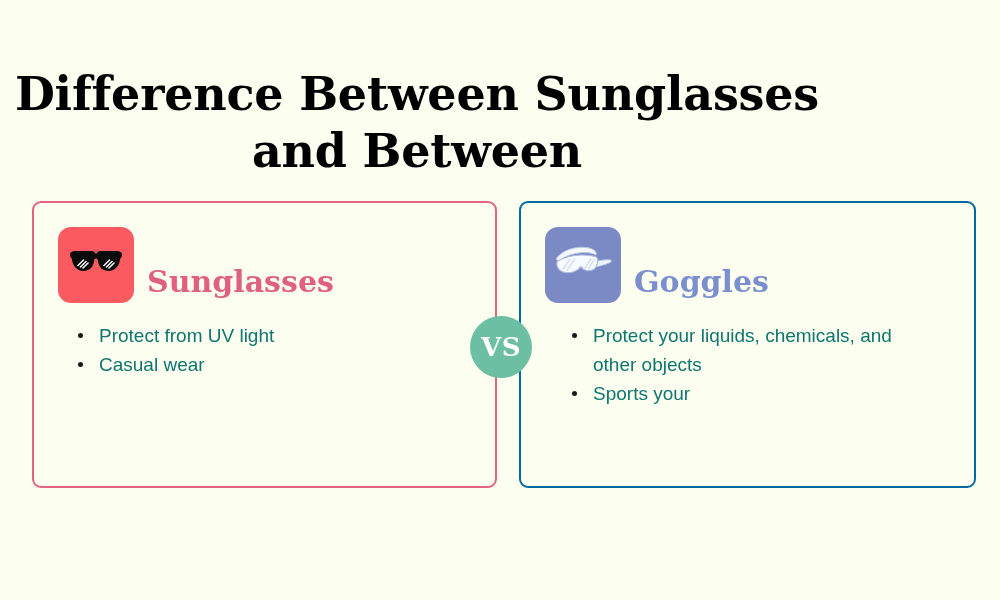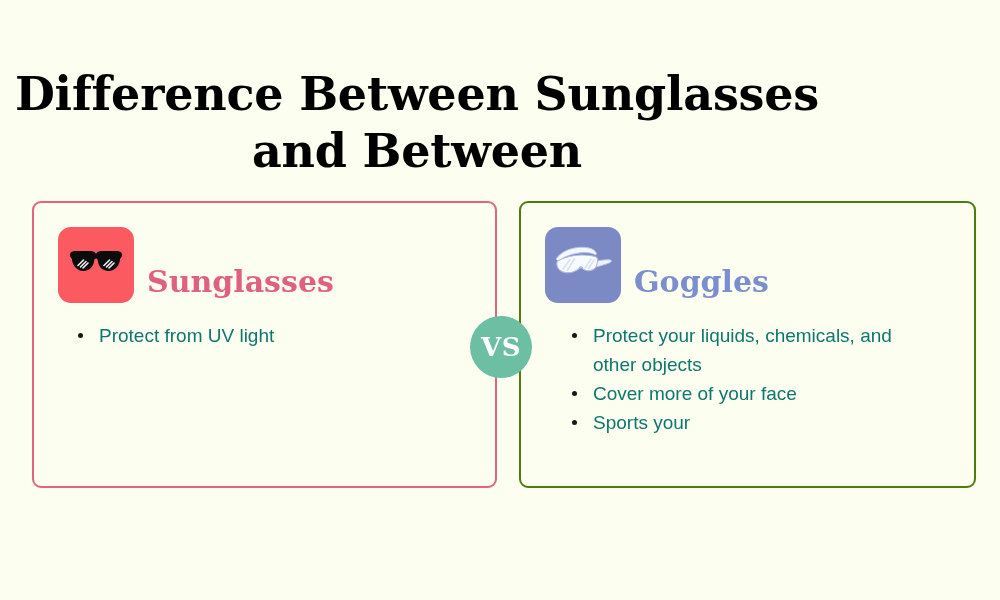--- a/index.html
+++ b/index.html
@@ -44,21 +44,21 @@
     box-sizing: border-box;
   }
   .card-left {
     left: 32px;
     width: 465px;
     border: 2px solid #e4637f;
   }
   .card-right {
     left: 519px;
     width: 457px;
-    border: 2px solid #4d7c0f;
+    border: 2px solid #0369a1;
   }
 
   
   .card-header {
     position: absolute;
     left: 14px;
     top: 0px;
     display: flex;
     align-items: flex-end;
     height: 100px;
@@ -163,20 +163,21 @@
           <line x1="39.5" y1="19" x2="45" y2="13.5"></line>
           <line x1="42" y1="20" x2="47" y2="15"></line>
         </g>
       </svg>
     </div>
     <div class="card-title pink">Sunglasses</div>
   </div>
 
   <ul class="bullets bullets-left">
     <li>Protect from UV light</li>
+    <li>Casual wear</li>
   </ul>
 </div>
 
 <div class="card card-right">
 
   <div class="card-header">
     <div class="icon-tile blue">
       <svg width="62" height="44" viewBox="0 0 62 44">
 
         <path d="M4 16 C8 10 16 5.5 26 4.5 C35 3.6 42 5.5 44 9.5 C44.8 11.2 44 12.4 42.6 11.6 C39.5 9.8 33.5 9 27 10 C18.5 11.2 11 14 6.5 18.5 Z" fill="#f4f8fd" stroke="#b9c6e4" stroke-width="1" stroke-linejoin="round"></path>
@@ -193,20 +194,19 @@
         </g>
 
         <path d="M27 24.8 C28.4 23.6 29.6 23.6 30.8 24.9" fill="none" stroke="#aebbdd" stroke-width="1.1" stroke-linecap="round"></path>
       </svg>
     </div>
     <div class="card-title blue">Goggles</div>
   </div>
 
   <ul class="bullets bullets-right">
     <li>Protect your liquids, chemicals, and other objects</li>
-    <li>Cover more of your face</li>
     <li>Sports your</li>
   </ul>
 </div>
 
 <div class="vs-badge">
   <span>VS</span>
 </div>
 
 </body></html>

